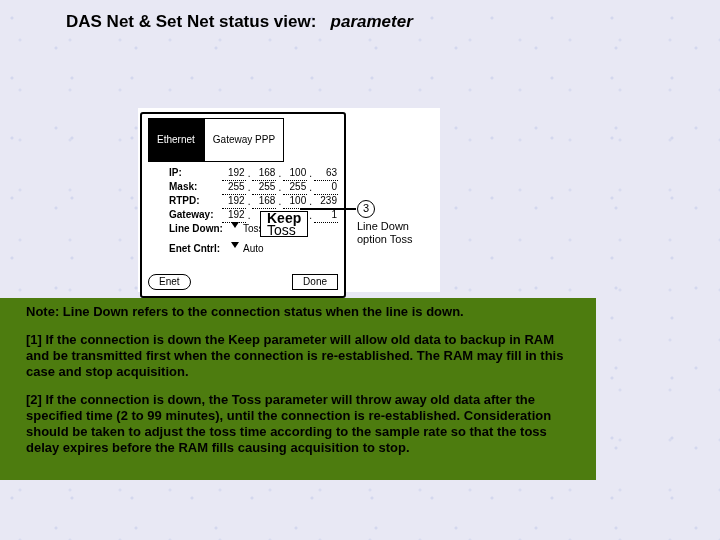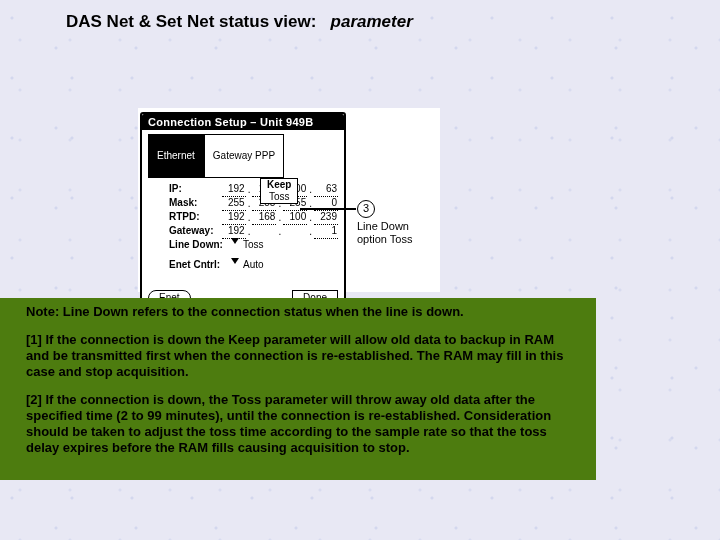--- a/index.html
+++ b/index.html
@@ -129,27 +129,26 @@
     width: 0; height: 0;
     border-left: 4px solid transparent;
     border-right: 4px solid transparent;
     border-top: 6px solid #000;
     margin-right: 2px;
     vertical-align: middle;
   }
   .dropdown-pop {
     position: absolute;
     left: 260px;
-    top: 178px;
+    top: 211px;
     background: #fff;
     border: 1px solid #000;
-    font-size: 10px;
+    font-size: 14px;
     z-index: 5;
     box-shadow: none;
-    text-align: center;
   }
   .dropdown-pop .opt {
     padding: 0px 6px;
     line-height: 12px;
     cursor: pointer;
   }
   .dropdown-pop .opt.sel {
     font-weight: bold;
   }
   .btnrow {
@@ -223,21 +222,20 @@
 
   <div class="subtitle">
     <span>DAS Net &amp; Set Net status view:</span>
     <span>&nbsp;</span>
     <span class="cont">parameter</span>
   </div>
 
   <div class="white-area"></div>
 
   <div class="palm">
-    <div class="titlebar">Connection Setup – Unit 949B</div>
     <div class="body">
       <div class="tabs">
         <div class="tab active">Ethernet</div>
         <div class="tab">Gateway PPP</div>
       </div>
 
       <div class="fields">
         <div class="row">
           <div class="label">IP:</div>
           <div class="val">

